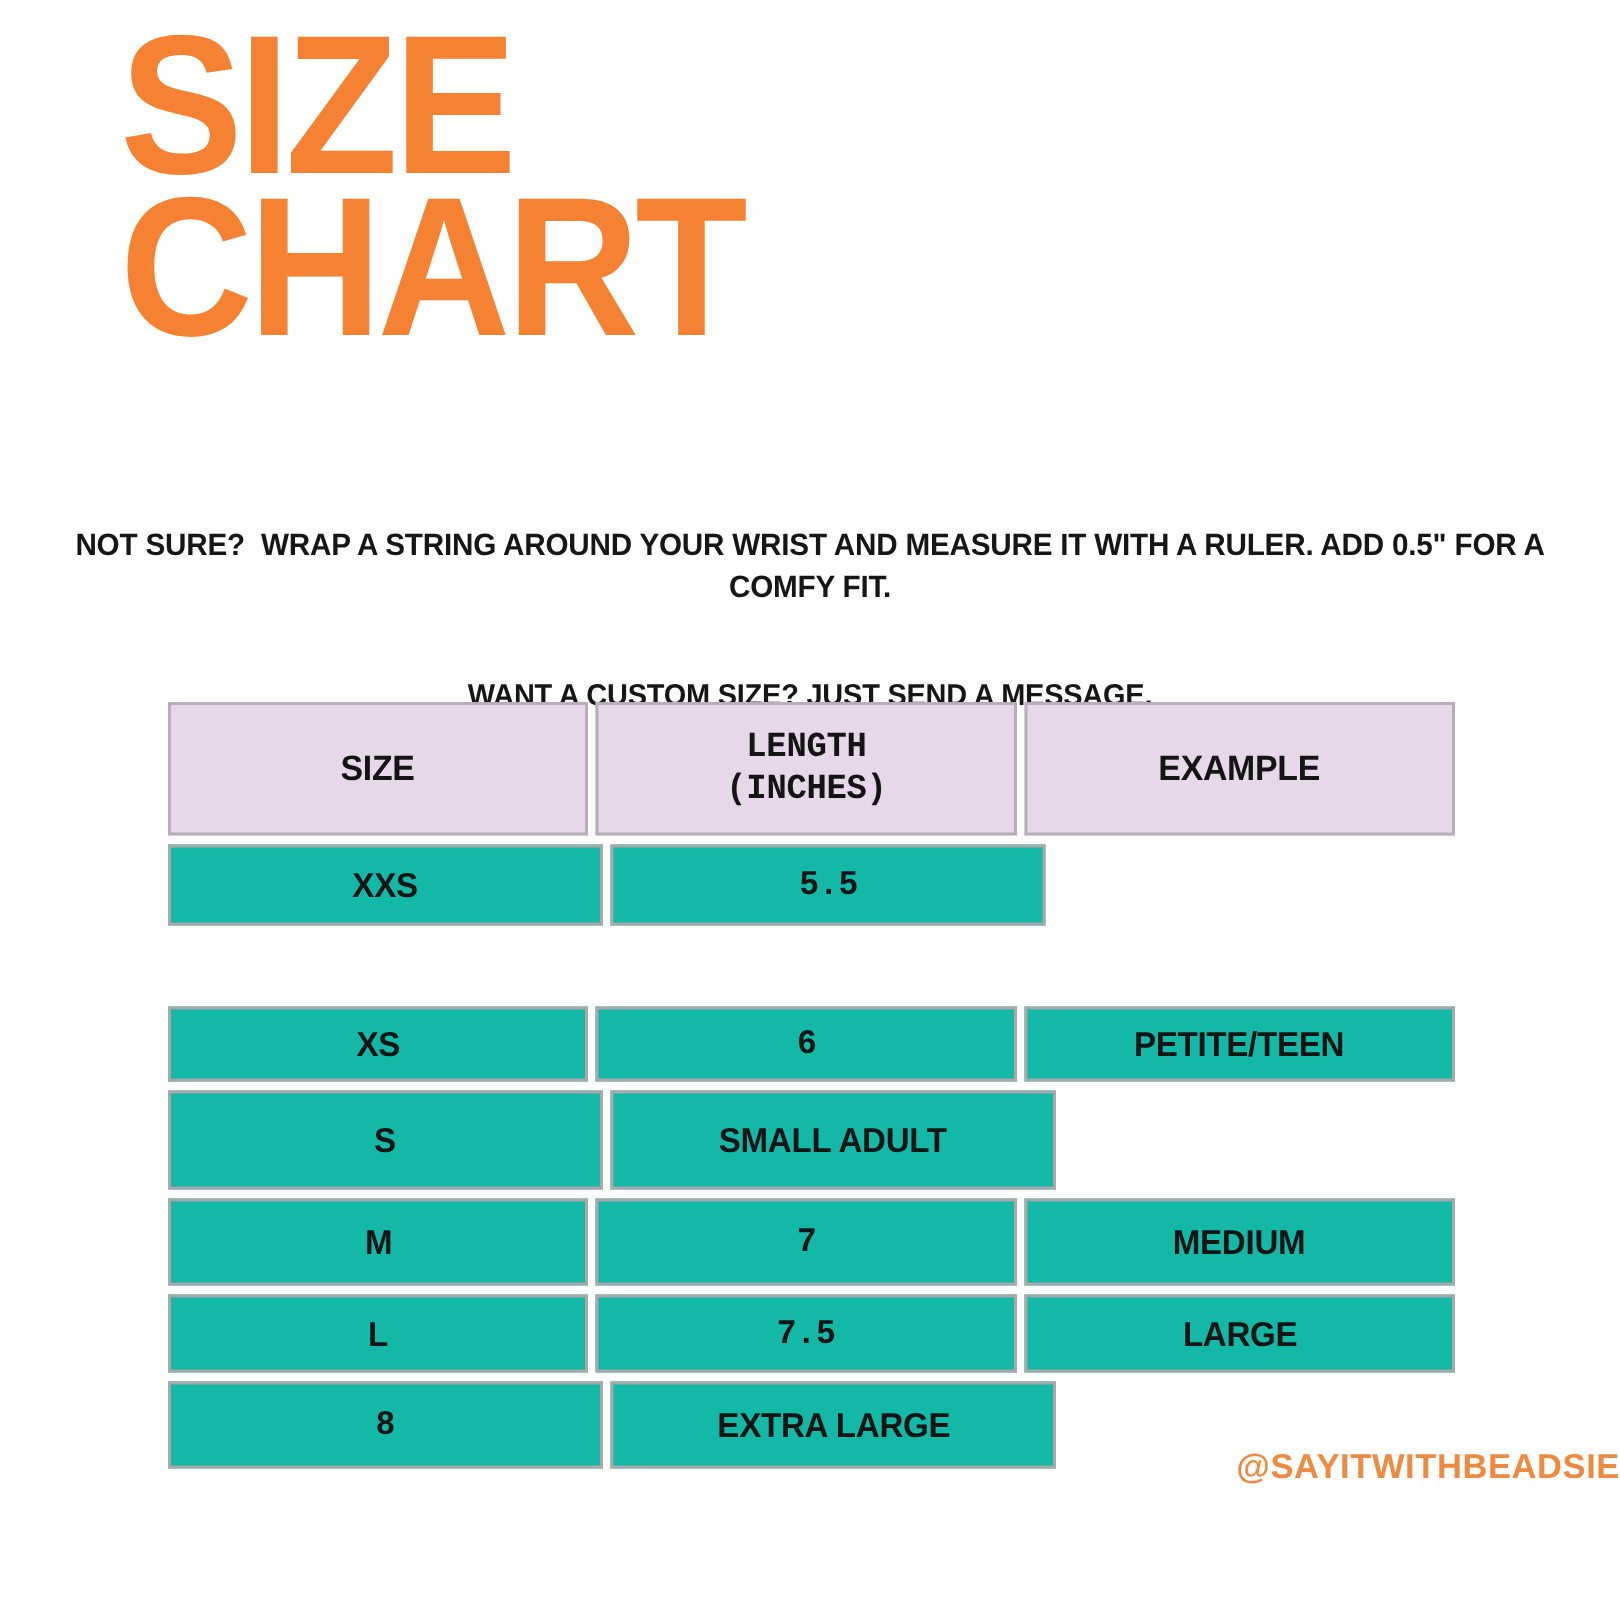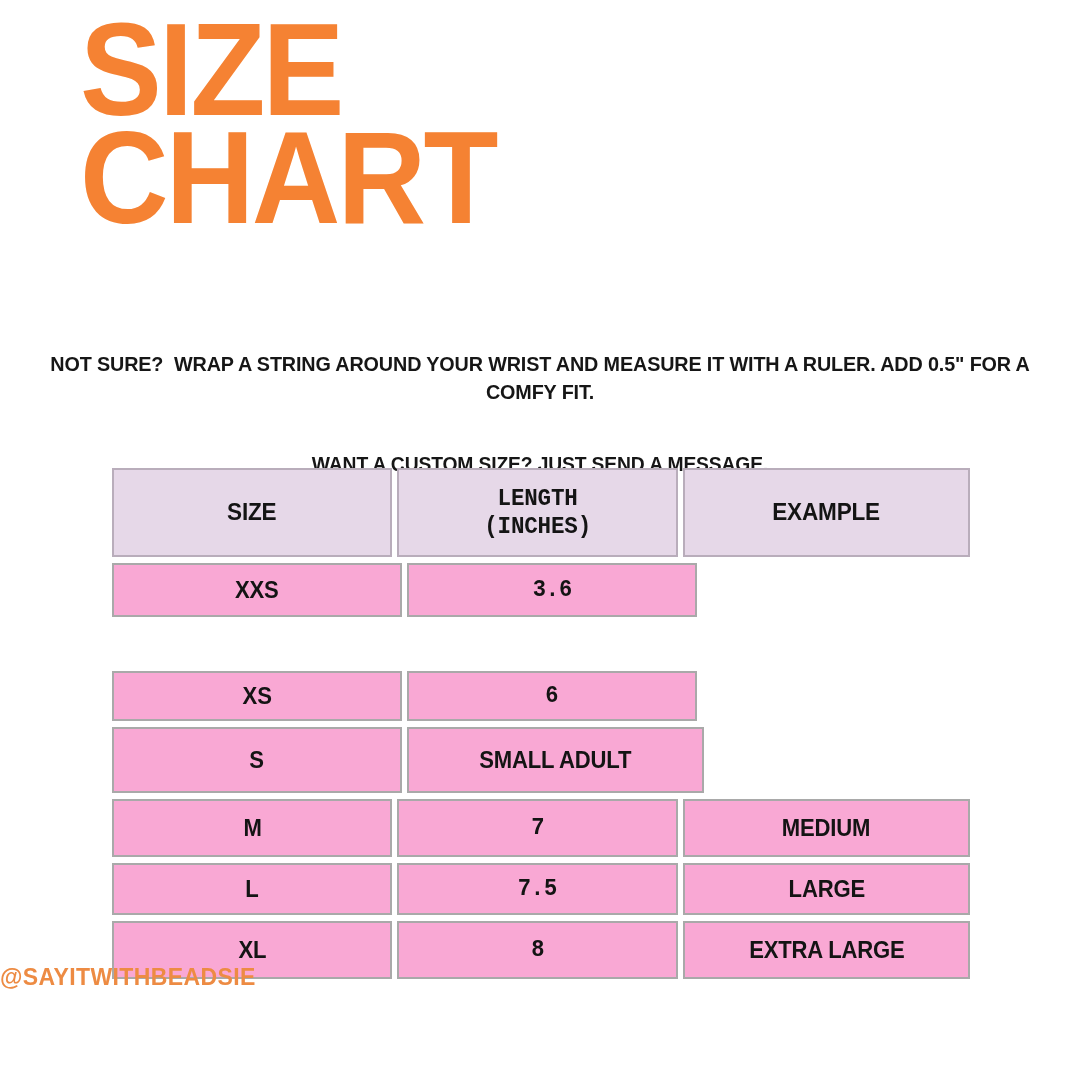--- a/index.html
+++ b/index.html
@@ -79,21 +79,21 @@
     box-sizing: border-box;
     display: flex;
     align-items: center;
     justify-content: center;
     text-align: center;
     font-family: "Liberation Sans", sans-serif;
     font-weight: 700;
     font-size: 23px;
     letter-spacing: -0.2px;
     color: #141414;
-    background: #f9a8d4;
+    background: #14b8a6;
     transform-origin: center center;
   }
   .cell-inner {
     transform: scaleX(0.96);
     transform-origin: center center;
     line-height: 1.16;
     white-space: pre-line;
   }
   .col-size   { width: 290px; margin-right: 5px; }
   .col-length { width: 290px; margin-right: 5px; font-family: Liberation Mono, monospace; }
@@ -113,21 +113,21 @@
   .row-4 .cell { height: 58px; }
   .row-5 .cell { height: 52px; }
   .row-6 .cell { height: 58px; }
 
   
   #footer-handle {
     position: absolute;
     left: 0;
     top: 964px;
     width: 1080px;
-    text-align: left;
+    text-align: right;
     color: #ED8B43;
     font-family: "Liberation Sans", sans-serif;
     font-weight: 700;
     font-size: 23px;
     letter-spacing: 0.4px;
   }
 </style>
 </head>
 <body>
 
@@ -154,31 +154,34 @@
     <div class="cell col-example">
       <span class="cell-inner">EXAMPLE</span>
     </div>
   </div>
 
   <div class="table-row row-1">
     <div class="cell col-size">
       <span class="cell-inner">XXS</span>
     </div>
     <div class="cell col-length">
-      <span class="cell-inner">3.6</span>
+      <span class="cell-inner">5.5</span>
     </div>
   </div>
 
   <div class="table-row row-2">
     <div class="cell col-size">
       <span class="cell-inner">XS</span>
     </div>
     <div class="cell col-length">
       <span class="cell-inner">6</span>
     </div>
+    <div class="cell col-example">
+      <span class="cell-inner">PETITE/TEEN</span>
+    </div>
   </div>
 
   <div class="table-row row-3">
     <div class="cell col-size">
       <span class="cell-inner">S</span>
     </div>
     <div class="cell col-example">
       <span class="cell-inner">SMALL ADULT</span>
     </div>
   </div>
@@ -201,23 +204,20 @@
     </div>
     <div class="cell col-length">
       <span class="cell-inner">7.5</span>
     </div>
     <div class="cell col-example">
       <span class="cell-inner">LARGE</span>
     </div>
   </div>
 
   <div class="table-row row-6">
-    <div class="cell col-size">
-      <span class="cell-inner">XL</span>
-    </div>
     <div class="cell col-length">
       <span class="cell-inner">8</span>
     </div>
     <div class="cell col-example">
       <span class="cell-inner">EXTRA LARGE</span>
     </div>
   </div>
 
 </div>
 

